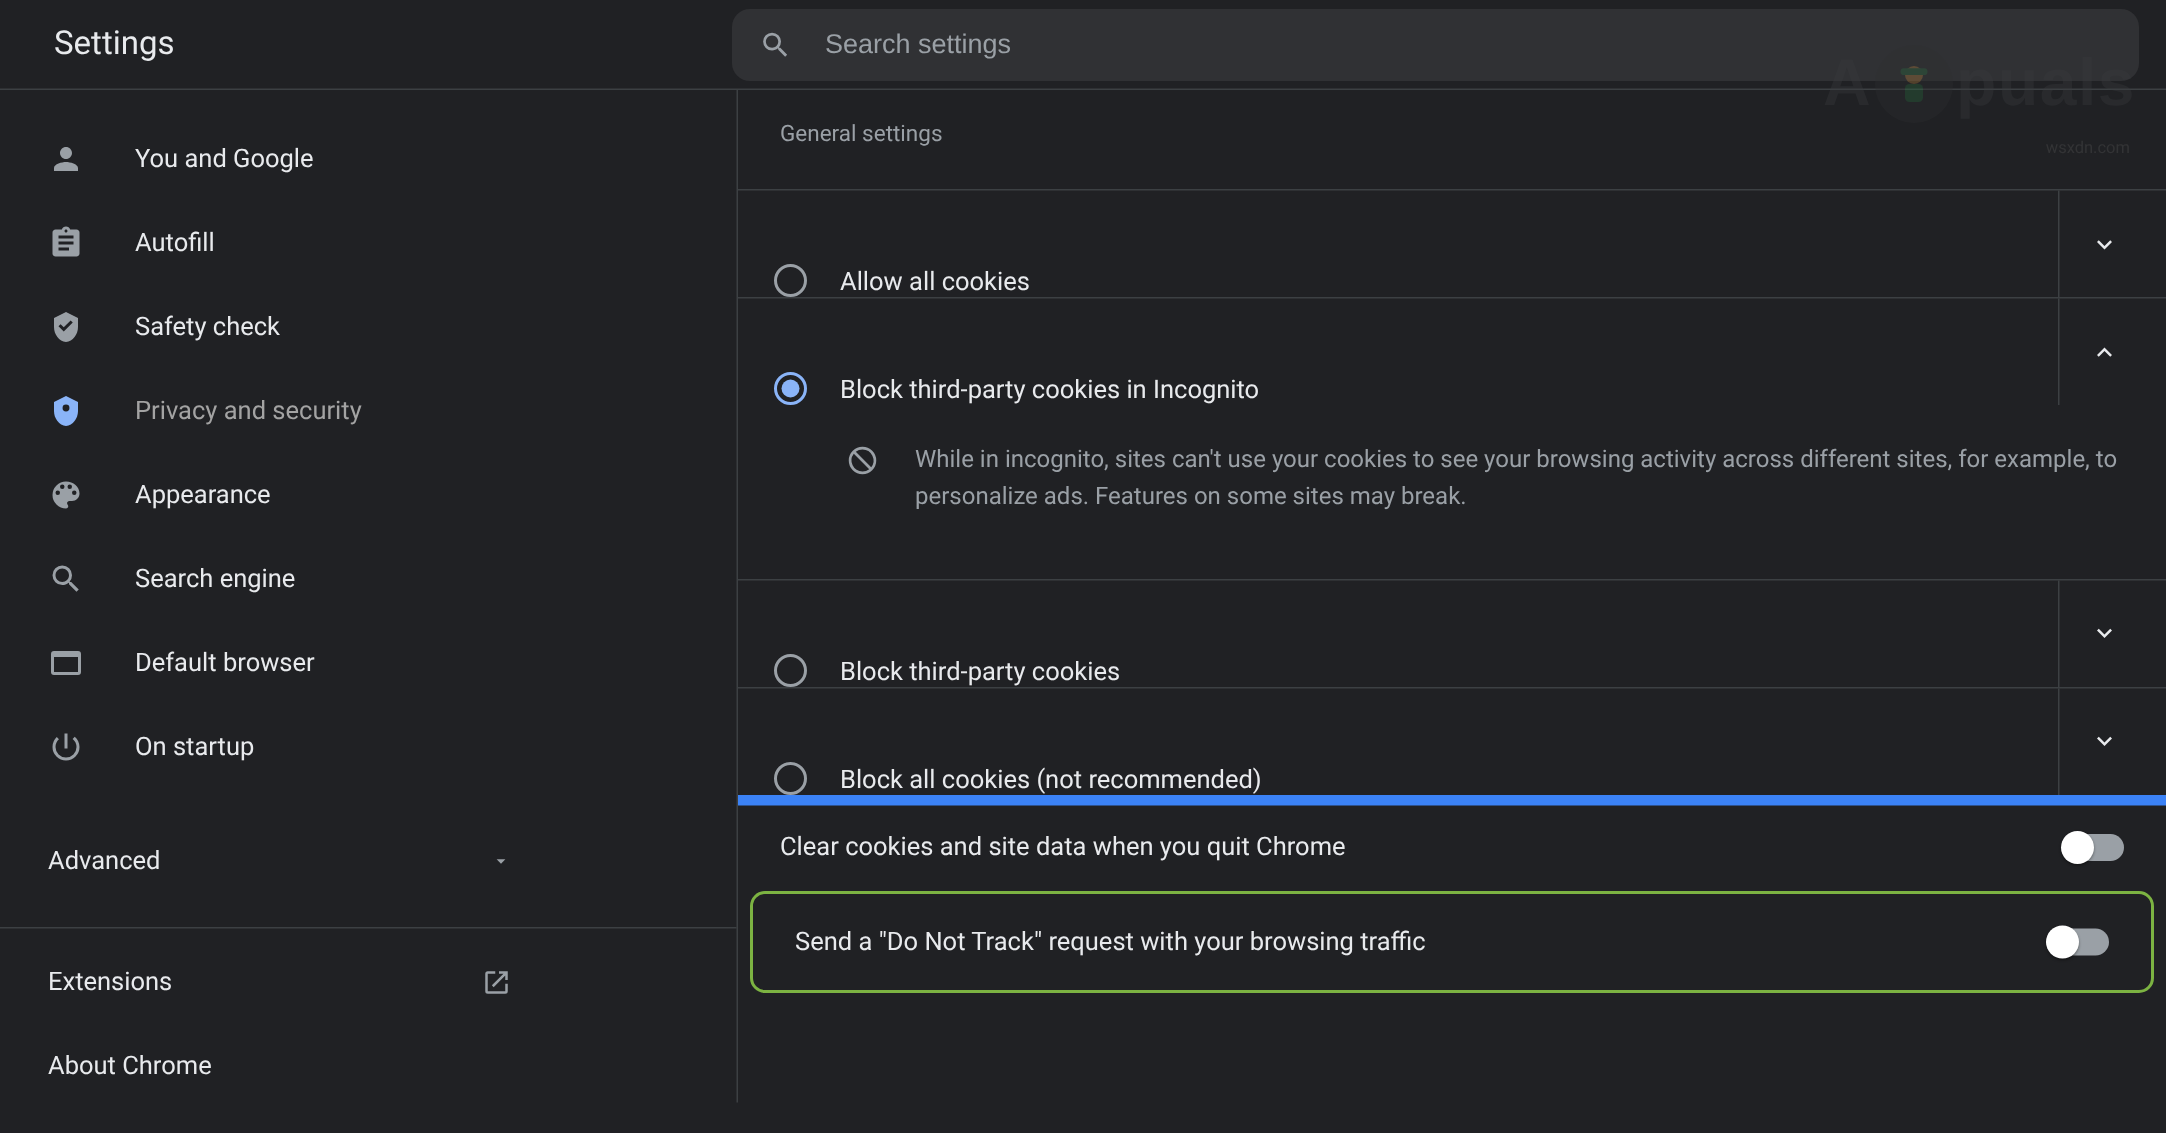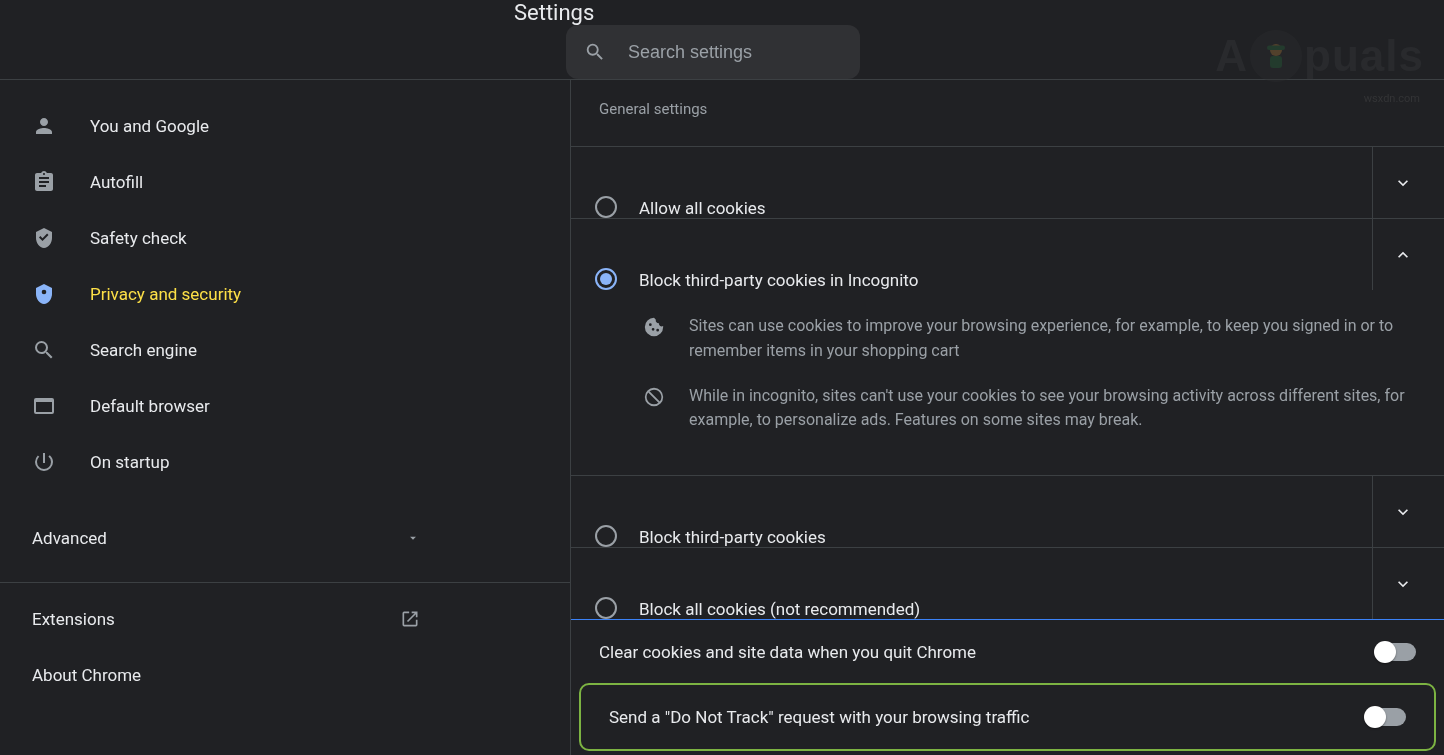--- a/index.html
+++ b/index.html
@@ -8,23 +8,22 @@
       background: #202124;
       color: #e8eaed;
       width: 1444px;
       height: 755px;
       overflow: hidden;
       position: relative;
     }
     .header {
       display: flex;
       align-items: center;
-      height: 80px;
+      height: 60px;
       border-bottom: 1px solid #3c4043;
-      flex-direction: column;
     }
     .header-title {
       font-size: 22px;
       padding-left: 36px;
       width: 488px;
       color: #e8eaed;
     }
     .search-box {
       display: flex;
       align-items: center;
@@ -49,41 +48,41 @@
       font-size: 18px;
       flex: 1;
     }
     .search-input::placeholder { color: #9aa0a6; }
 
     .layout {
       display: flex;
       height: calc(100% - 80px);
     }
     .sidebar {
-      width: 571px;
+      width: 492px;
       border-right: 1px solid #3c4043;
       padding-top: 18px;
       position: relative;
     }
     .nav-item {
       display: flex;
       align-items: center;
       height: 56px;
       padding-left: 32px;
       cursor: pointer;
       color: #e8eaed;
       font-size: 17px;
     }
     .nav-item .nav-icon {
       width: 24px;
       height: 24px;
       fill: #9aa0a6;
       margin-right: 34px;
     }
-    .nav-item.active { color: #fde047; }
+    .nav-item.active { color: #a3a3a3; }
     .nav-item.active .nav-icon { fill: #8ab4f8; }
     .nav-item.active .shield-hole { fill: #202124 !important; }
 
     .advanced-row {
       display: flex;
       align-items: center;
       justify-content: space-between;
       height: 56px;
       padding-left: 32px;
       padding-right: 150px;
@@ -180,21 +179,21 @@
       color: #9aa0a6;
       font-size: 16px;
       line-height: 1.55;
     }
 
     .toggle-row {
       display: flex;
       align-items: center;
       min-height: 64px;
       padding: 0 28px 0 28px;
-      border-top: 1px solid #3b82f6;
+      border-top: 7px solid #3b82f6;
       cursor: pointer;
     }
     .toggle-label {
       flex: 1;
       font-size: 17px;
       color: #e8eaed;
     }
     .toggle {
       width: 40px; height: 18px;
       background: #9aa0a6;
@@ -280,20 +279,26 @@
     </div>
 
     <div class="nav-item active">
       <svg class="nav-icon" viewBox="0 0 24 24">
           <path d="M12 2l8 4v6c0 5-3.4 9.5-8 10-4.6-.5-8-5-8-10V6l8-4z"></path>
           <circle class="shield-hole" cx="12" cy="10" r="2.3" fill="#202124"></circle>
         </svg>
       <span>Privacy and security</span>
     </div>
 
+    <div class="nav-item">
+      <svg class="nav-icon" viewBox="0 0 24 24">
+          <path d="M12 3a9 9 0 000 18c.83 0 1.5-.67 1.5-1.5 0-.39-.15-.74-.39-1.01-.23-.26-.38-.61-.38-.99 0-.83.67-1.5 1.5-1.5H16c2.76 0 5-2.24 5-5 0-4.42-4.03-8-9-8zM6.5 12A1.5 1.5 0 118 10.5 1.5 1.5 0 016.5 12zm3-4A1.5 1.5 0 1111 6.5 1.5 1.5 0 019.5 8zm5 0A1.5 1.5 0 1116 6.5 1.5 1.5 0 0114.5 8zm3 4A1.5 1.5 0 1119 10.5 1.5 1.5 0 0117.5 12z"></path>
+        </svg>
+      <span>Appearance</span>
+    </div>
 
     <div class="nav-item">
       <svg class="nav-icon" viewBox="0 0 24 24">
           <path d="M15.5 14h-.79l-.28-.27A6.471 6.471 0 0016 9.5 6.5 6.5 0 109.5 16c1.61 0 3.09-.59 4.23-1.57l.27.28v.79l5 4.99L20.49 19l-4.99-5zm-6 0C7.01 14 5 11.99 5 9.5S7.01 5 9.5 5 14 7.01 14 9.5 11.99 14 9.5 14z"></path>
         </svg>
       <span>Search engine</span>
     </div>
 
     <div class="nav-item">
       <svg class="nav-icon" viewBox="0 0 24 24">
@@ -353,26 +358,20 @@
       <div class="expand-col">
         <svg width="20" height="20" viewBox="0 0 24 24">
             <path d="M7.41 15.41L12 10.83l4.59 4.58L18 14l-6-6-6 6 1.41 1.41z"></path>
           </svg>
       </div>
     </div>
 
     <div class="radio-details">
       <div class="detail-row">
         <svg class="detail-icon" viewBox="0 0 24 24">
-            <path d="M12 2a10 10 0 1010 10c0-.34-.02-.67-.05-1-.96.63-2.25.67-3.28-.05a3 3 0 01-1.2-3.13A3 3 0 0114 4.06 9.96 9.96 0 0012 2zm-4 9a1.5 1.5 0 110-3 1.5 1.5 0 010 3zm3 5a1.5 1.5 0 110-3 1.5 1.5 0 010 3zm5 1a1.5 1.5 0 110-3 1.5 1.5 0 010 3z"></path>
-          </svg>
-        <div class="detail-text">Sites can use cookies to improve your browsing experience, for example, to keep you signed in or to remember items in your shopping cart</div>
-      </div>
-      <div class="detail-row">
-        <svg class="detail-icon" viewBox="0 0 24 24">
             <path d="M12 2a10 10 0 100 20 10 10 0 000-20zm0 2a8 8 0 016.32 12.9L7.1 5.68A7.96 7.96 0 0112 4zm0 16a8 8 0 01-6.32-12.9L16.9 18.32A7.96 7.96 0 0112 20z"></path>
           </svg>
         <div class="detail-text">While in incognito, sites can't use your cookies to see your browsing activity across different sites, for example, to personalize ads. Features on some sites may break.</div>
       </div>
     </div>
 
     <div class="radio-option">
       <div class="radio-outer">
           <div class="radio-inner"></div>
         </div>

